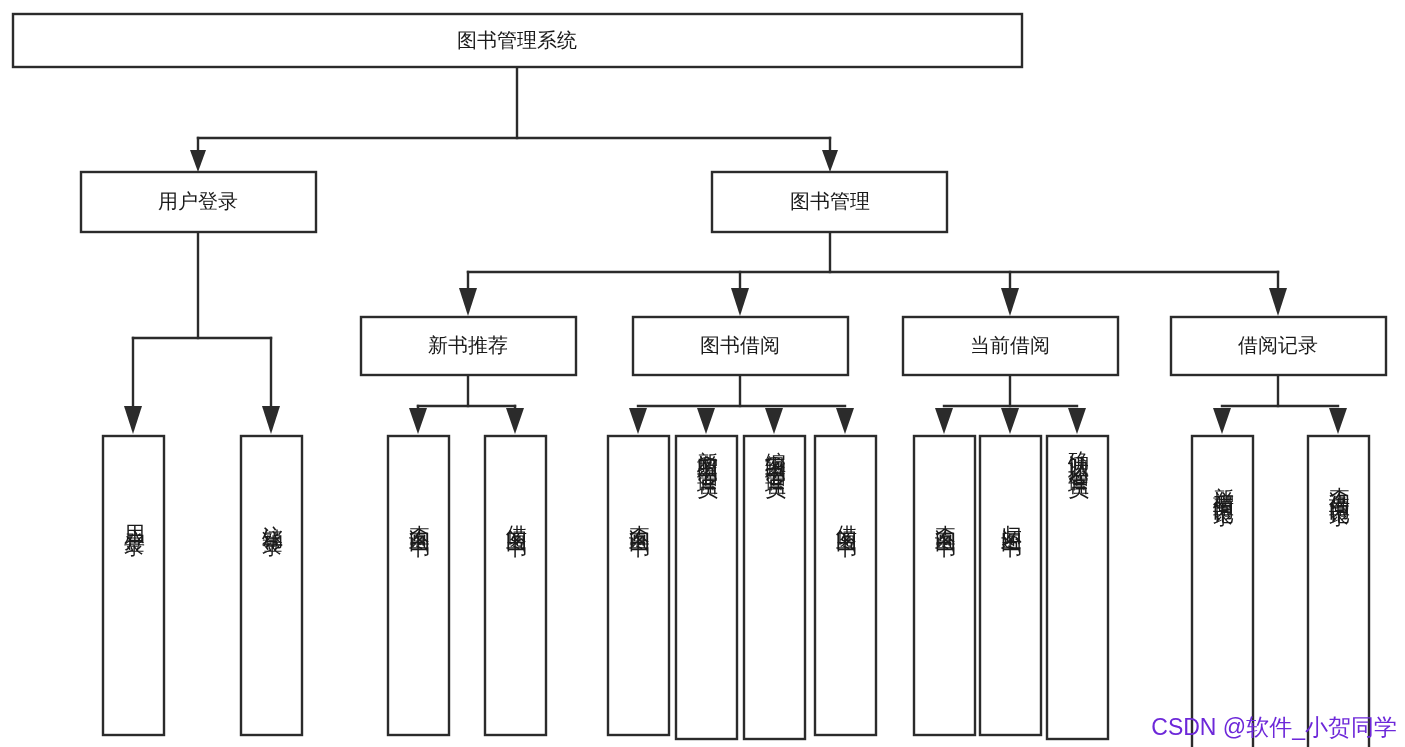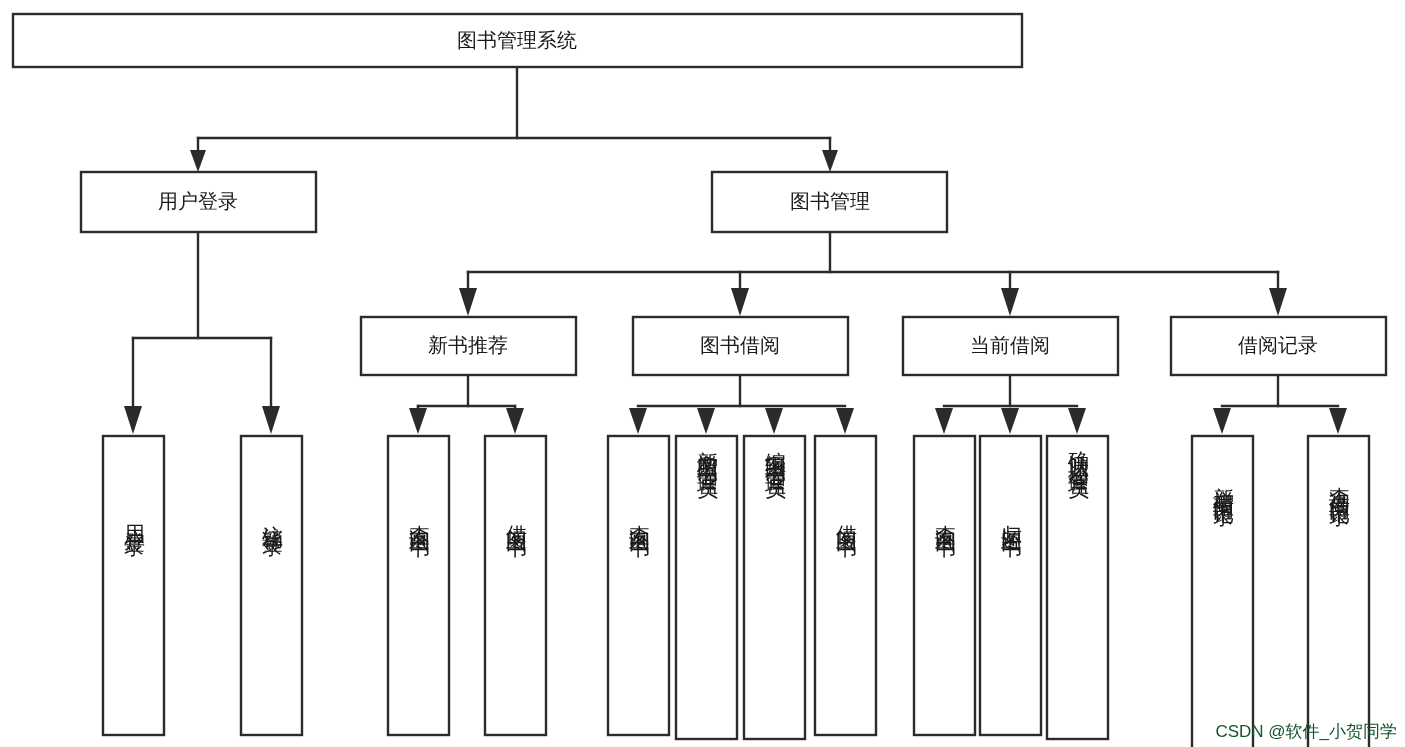--- a/index.html
+++ b/index.html
@@ -52,22 +52,22 @@
     writing-mode: tb;
     glyph-orientation-vertical: 0;
     letter-spacing: 4px;
     font-size: 21px;
   }
   .watermark {
     position: absolute;
     right: 8px;
     bottom: 4px;
     font-family: "Liberation Sans", "DejaVu Sans", sans-serif;
-    font-size: 17px;
-    color: #14532d;
+    font-size: 23px;
+    color: #6d28d9;
     white-space: nowrap;
     pointer-events: none;
     user-select: none;
   }
 </style>
 </head>
 <body>
 
 <div id="diagram-root">
 

